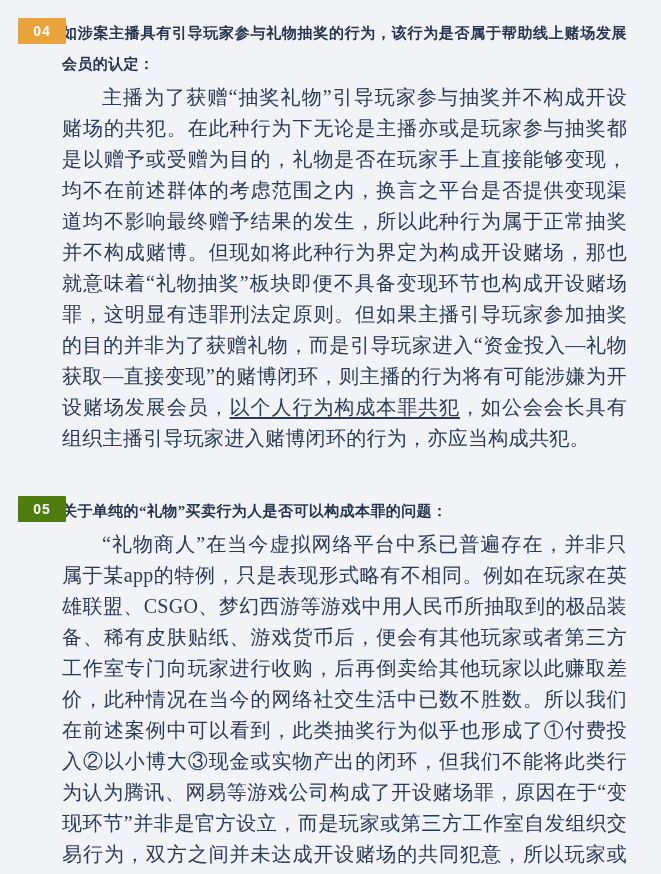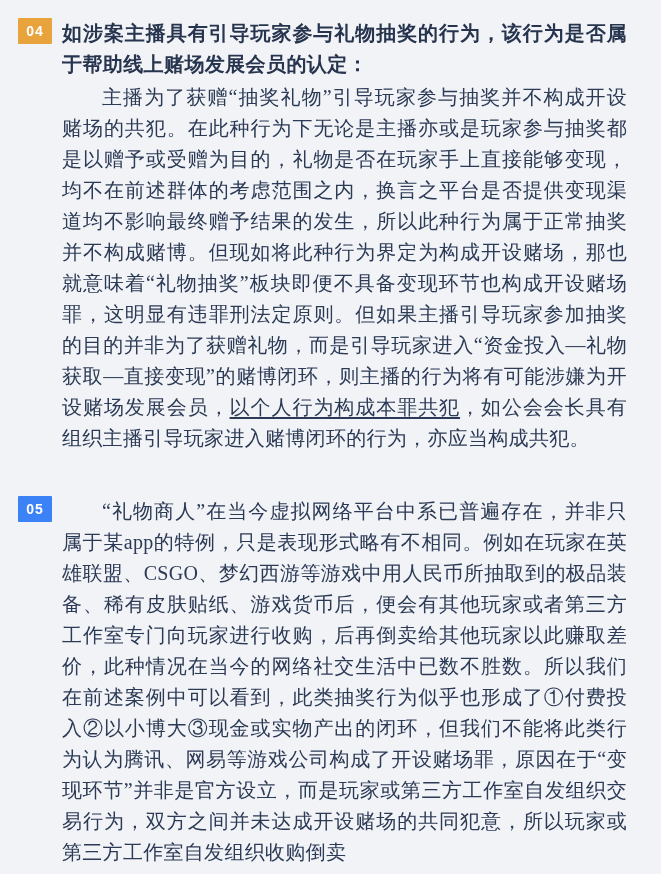--- a/index.html
+++ b/index.html
@@ -23,43 +23,43 @@
     padding: 18px 28px 0 18px;
   }
   .section {
     position: relative;
     margin-bottom: 10px;
   }
   .marker {
     position: absolute;
     left: 0;
     top: 0;
-    width: 34px;
+    width: 48px;
     height: 26px;
     background: #e8a33d;
     color: #ffffff;
     font-family: "Liberation Sans", sans-serif;
     font-size: 14px;
     font-weight: bold;
     letter-spacing: 1px;
     display: flex;
     align-items: center;
     justify-content: center;
     border-radius: 1px;
   }
   .marker.m2 {
-    background: #3b82f6;
+    background: #4d7c0f;
   }
   .sec-body {
     margin-left: 44px;
     padding-right: 6px;
   }
   .heading {
     font-weight: bold;
-    font-size: 20px;
+    font-size: 15px;
     line-height: 31px;
     letter-spacing: 0.4px;
     color: #26344e;
     text-align: justify;
     text-justify: inter-ideograph;
     margin: 0 0 2px 0;
   }
   .para {
     font-size: 20px;
     line-height: 31px;
@@ -88,17 +88,18 @@
       <p class="heading">如涉案主播具有引导玩家参与礼物抽奖的行为，该行为是否属于帮助线上赌场发展会员的认定：</p>
       <p class="para"><span>主播为了获赠“抽奖礼物”引导玩家参与抽奖并不构成开设赌场的共犯。在此种行为下无论是主播亦或是玩家参与抽奖都是以赠予或受赠为目的，礼物是否在玩家手上直接能够变现，均不在前述群体的考虑范围之内，换言之平台是否提供变现渠道均不影响最终赠予结果的发生，所以此种行为属于正常抽奖并不构成赌博。但现如将此种行为界定为构成开设赌场，那也就意味着“礼物抽奖”板块即便不具备变现环节也构成开设赌场罪，这明显有违罪刑法定原则。但如果主播引导玩家参加抽奖的目的并非为了获赠礼物，而是引导玩家进入“资金投入—礼物获取—直接变现”的赌博闭环，则主播的行为将有可能涉嫌为开设赌场发展会员，</span><span class="u">以个人行为构成本罪共犯</span><span>，如公会会长具有组织主播引导玩家进入赌博闭环的行为，亦应当构成共犯。</span></p>
     </div>
   </div>
 
   <div class="sec-gap"></div>
 
   <div class="section sec2">
     <div class="marker m2">05</div>
     <div class="sec-body">
+      <p class="heading">关于单纯的“礼物”买卖行为人是否可以构成本罪的问题：</p>
       <p class="para">“礼物商人”在当今虚拟网络平台中系已普遍存在，并非只属于某app的特例，只是表现形式略有不相同。例如在玩家在英雄联盟、CSGO、梦幻西游等游戏中用人民币所抽取到的极品装备、稀有皮肤贴纸、游戏货币后，便会有其他玩家或者第三方工作室专门向玩家进行收购，后再倒卖给其他玩家以此赚取差价，此种情况在当今的网络社交生活中已数不胜数。所以我们在前述案例中可以看到，此类抽奖行为似乎也形成了①付费投入②以小博大③现金或实物产出的闭环，但我们不能将此类行为认为腾讯、网易等游戏公司构成了开设赌场罪，原因在于“变现环节”并非是官方设立，而是玩家或第三方工作室自发组织交易行为，双方之间并未达成开设赌场的共同犯意，所以玩家或第三方工作室自发组织收购倒卖</p>
     </div>
   </div>
 
 </div>
 
 </body></html>

